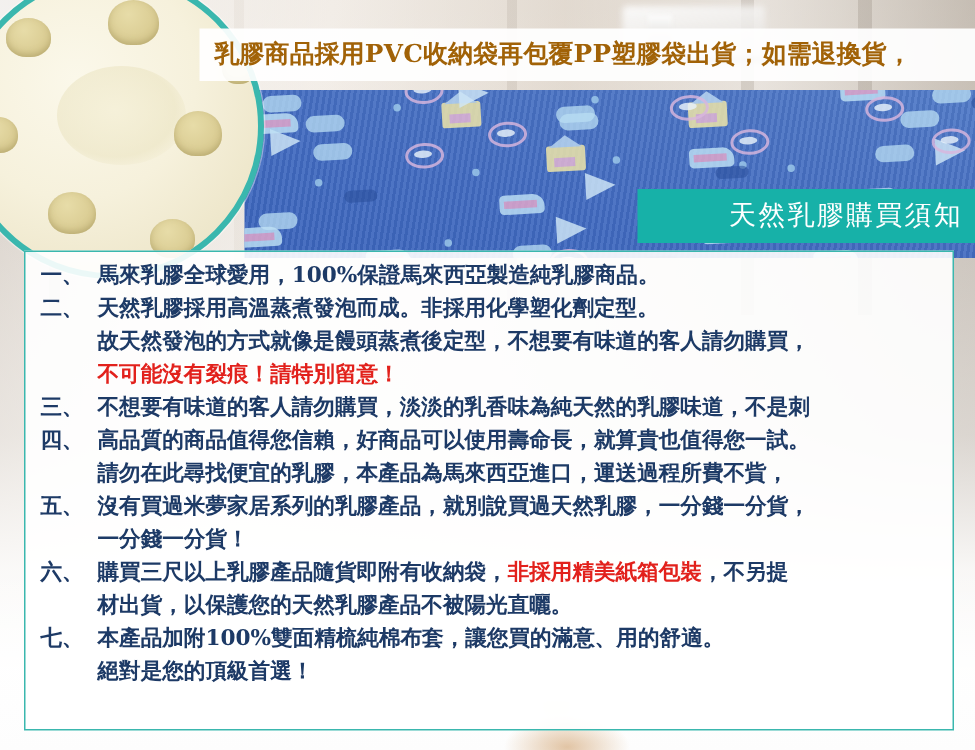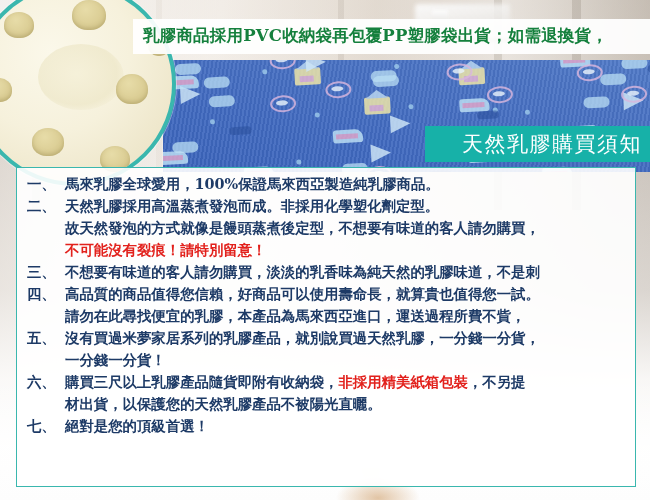--- a/index.html
+++ b/index.html
@@ -143,21 +143,21 @@
   .top-banner {
     position: absolute;
     left: 133px;
     top: 19px;
     width: 517px;
     padding: 5px 6px 6px 10px;
     background: rgba(255,255,255,0.93);
     box-sizing: border-box;
   }
   .top-banner .line {
-    color: #15803d;
+    color: #a16207;
     font-family: "DejaVu Serif", "Liberation Serif", serif;
     font-weight: bold;
     font-size: 16.5px;
     line-height: 24px;
     letter-spacing: 0.2px;
     white-space: nowrap;
   }
 
   
   .title-bar {
@@ -169,21 +169,21 @@
     background: #17b1a8;
     display: flex;
     align-items: center;
     justify-content: flex-end;
     padding-right: 8px;
     box-sizing: border-box;
   }
   .title-bar .title-text {
     color: #ffffff;
     font-family: "DejaVu Sans", "Liberation Sans", sans-serif;
-    font-size: 21px;
+    font-size: 18px;
     letter-spacing: 1.5px;
     line-height: 1;
   }
 
   
   .panel {
     position: absolute;
     left: 16px;
     top: 167px;
     width: 620px;
@@ -340,18 +340,19 @@
       <div class="item">
         <div class="marker">六、</div>
         <div class="body">
           <div class="ln"><span>購買三尺以上乳膠產品隨貨即附有收納袋，</span><span class="red">非採用精美紙箱包裝</span><span>，不另提</span></div>
           <div class="ln"><span>材出貨，以保護您的天然乳膠產品不被陽光直曬。</span></div>
         </div>
       </div>
       <div class="item">
         <div class="marker">七、</div>
         <div class="body">
+          <div class="ln"><span>本產品加附100%雙面精梳純棉布套，讓您買的滿意、用的舒適。</span></div>
           <div class="ln"><span>絕對是您的頂級首選！</span></div>
         </div>
       </div>
     </div>
 
 </div>
 
 </body></html>

